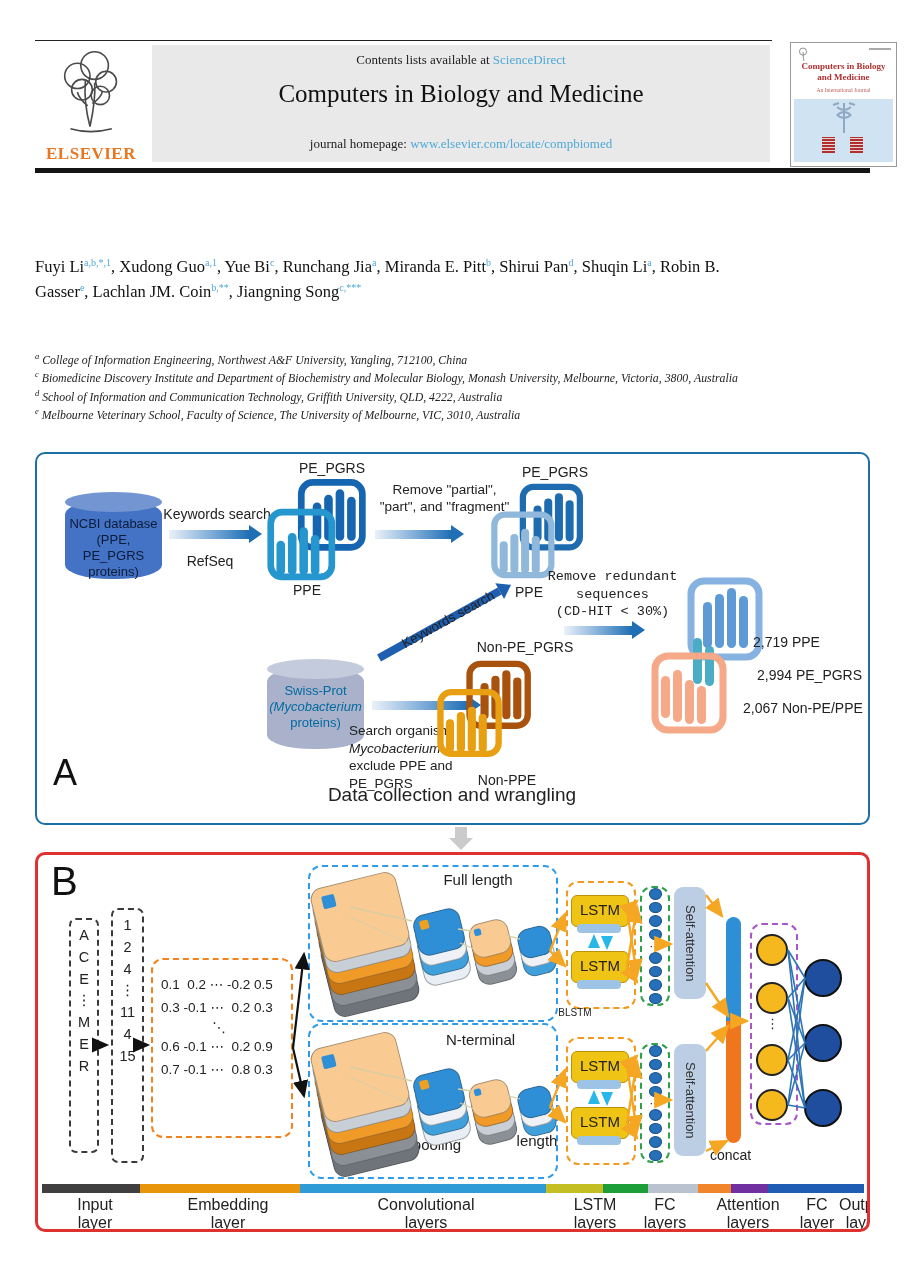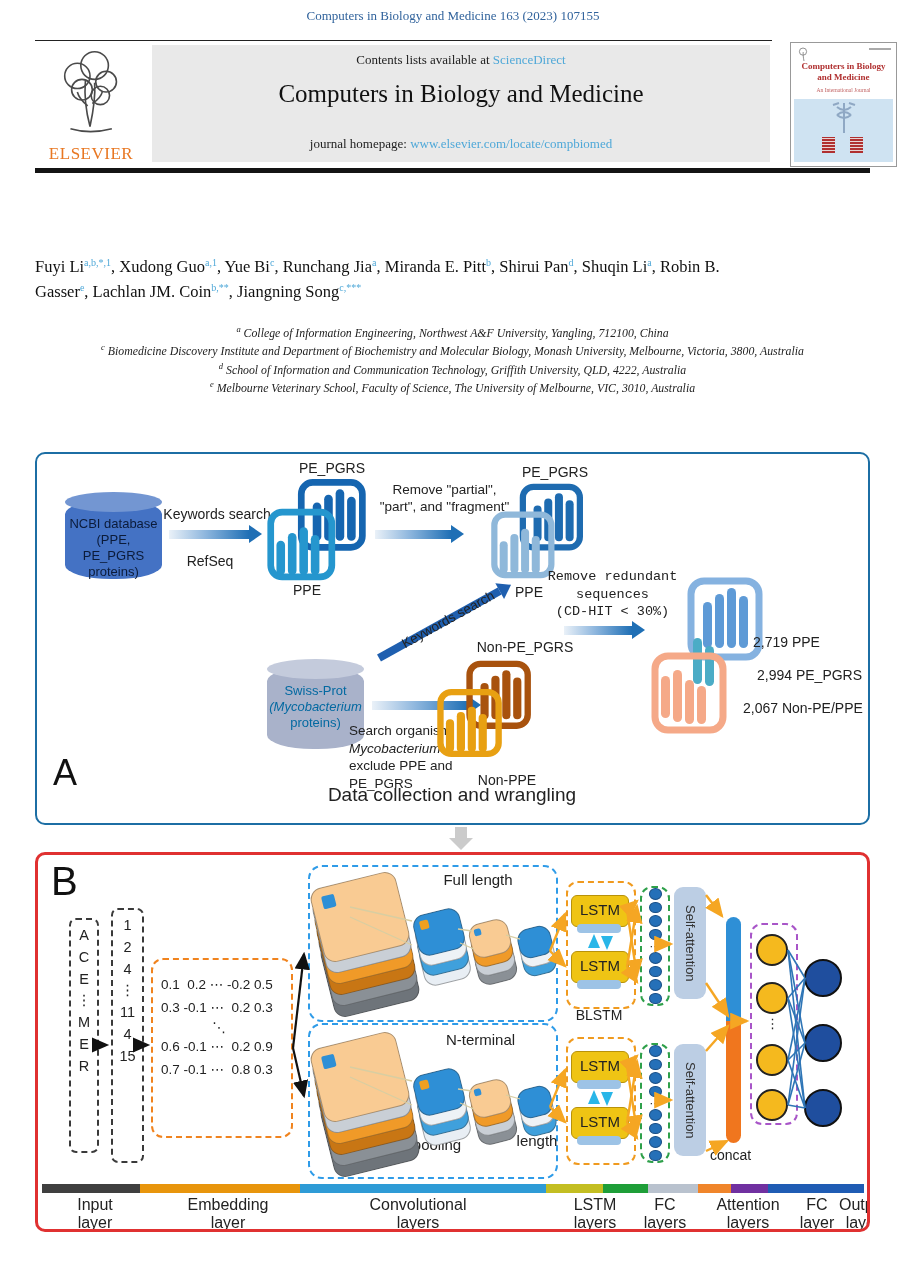--- a/index.html
+++ b/index.html
@@ -11,33 +11,33 @@
 
   
   .jref{left:0;top:8px;width:906px;text-align:center;font-size:13px;color:#31639C;}
   .thinrule{left:35px;top:40px;width:737px;height:1px;background:#222;}
   .graybox{left:152px;top:45px;width:618px;height:117px;background:#E9E9E9;}
   .contents{left:152px;top:52px;width:618px;text-align:center;font-size:13px;color:#222;}
   .sdlink{color:#4FA8D8;}
   .jtitle{left:152px;top:80px;width:618px;text-align:center;font-size:25px;color:#111;}
   .homepage{left:152px;top:136px;width:618px;text-align:center;font-size:13px;color:#222;}
   .elsbox{left:35px;top:46px;width:112px;height:118px;}
-  .elsword{position:absolute;left:0;bottom:0;width:112px;text-align:center;color:#E87722;font-size:17px;letter-spacing:.5px;font-weight:normal;}
+  .elsword{position:absolute;left:0;bottom:0;width:112px;text-align:center;color:#E87722;font-size:17px;letter-spacing:.5px;font-weight:bold;}
   .cover{left:790px;top:42px;width:105px;height:123px;border:1px solid #999;background:#fff;}
   .cover .ct{position:absolute;left:4px;top:18px;width:97px;text-align:center;color:#B03030;font-weight:bold;font-size:9px;line-height:1.2;}
   .cover .cs{position:absolute;left:4px;top:44px;width:97px;text-align:center;color:#C06060;font-size:5.5px;}
   .cover .cblue{position:absolute;left:3px;top:56px;width:99px;height:63px;background:#CFE3F2;}
   .cover .blk{position:absolute;width:13px;height:16px;background:repeating-linear-gradient(0deg,#B03030 0 2px,#E8D5D5 2px 3px);}
   .thickrule{left:35px;top:168px;width:835px;height:5px;background:#141414;}
 
   
   .atitle{left:35px;top:196px;width:750px;font-size:21.5px;color:#1a1a1a;line-height:1.35;}
   .authors{left:35px;top:255px;width:730px;font-size:16.5px;color:#111;line-height:1.5;}
   .asup{color:#4FA8D8;font-size:10px;}
-  .affils{left:35px;top:324px;width:835px;font-size:11.8px;font-style:italic;color:#222;line-height:1.55;text-align:center;}
+  .affils{left:35px;top:351px;width:835px;font-size:11.8px;font-style:italic;color:#222;line-height:1.55;}
   .affils sup{font-size:8.5px;font-style:italic;}
 
   
   .panelA{left:35px;top:452px;width:835px;height:373px;border:2.5px solid #1C6EA4;border-radius:10px;box-sizing:border-box;}
   .panelB{left:35px;top:852px;width:835px;height:380px;border:3px solid #E03131;border-radius:10px;box-sizing:border-box;overflow:hidden;}
   .plabel{font-size:36px;color:#111;font-family:"Liberation Sans",sans-serif;}
 
   
   .cyl{position:absolute;text-decoration:underline;}
   .cyl .cbody{position:absolute;left:0;right:0;top:8px;bottom:0;border-radius:46px/14px;}
@@ -79,21 +79,20 @@
   .figcap{left:0;top:1246px;width:906px;text-align:center;font-size:13.5px;color:#111;}
   .figcap b{margin-right:3px;}
 
   svg.ovl{position:absolute;left:0;top:0;pointer-events:none;}
 </style>
 </head>
 <body>
 
 <div class="page">
 
-  <div class="abs jref">Computers in Biology and Medicine 163 (2023) 107155</div>
   <div class="abs thinrule"></div>
   <div class="abs graybox"></div>
 
   <div class="abs elsbox">
     <span>
       <svg width="90" height="92" viewBox="0 0 70 80" style="position:absolute;left:10px;top:0;">
         <g stroke="#4A4A4A" fill="none" stroke-width="1.4">
           <circle cx="24" cy="26" r="11"></circle>
             <circle cx="39" cy="17" r="12"></circle>
             <circle cx="49" cy="31" r="9"></circle>
@@ -363,21 +362,21 @@
       <div class="ly" style="left:4px;top:18px;width:32px;height:28px;background:#3FA0DC;"></div>
       <div class="ly" style="left:2px;top:9px;width:32px;height:28px;background:#EEF2F6;"></div>
       <div class="ly" style="left:0;top:0;width:32px;height:28px;background:#2E8FD6;"></div>
     </div>
 
     <div class="orangebox" style="left:528px;top:26px;width:66px;height:124px;"></div>
     <div class="lstm" style="left:533px;top:40px;width:56px;height:30px;">LSTM</div>
     <div class="lstmbase" style="left:539px;top:69px;width:44px;"></div>
     <div class="lstm" style="left:533px;top:96px;width:56px;height:30px;">LSTM</div>
     <div class="lstmbase" style="left:539px;top:125px;width:44px;"></div>
-    <div class="figtxt ctr" style="left:530px;top:152px;width:62px;font-size:14px;">BLSTM</div>
+    <div class="figtxt ctr" style="left:506px;top:152px;width:62px;font-size:10px;">BLSTM</div>
 
     <div class="orangebox" style="left:528px;top:182px;width:66px;height:124px;"></div>
     <div class="lstm" style="left:533px;top:196px;width:56px;height:30px;">LSTM</div>
     <div class="lstmbase" style="left:539px;top:225px;width:44px;"></div>
     <div class="lstm" style="left:533px;top:252px;width:56px;height:30px;">LSTM</div>
     <div class="lstmbase" style="left:539px;top:281px;width:44px;"></div>
 
     <div class="greenbox" style="left:602px;top:31px;width:26px;height:116px;">
       <span class="dot"></span>
         <span class="dot"></span>
@@ -500,21 +499,21 @@
         <div style="width: 45px; background: rgb(30, 158, 56);"></div>
         <div style="width: 50px; background: rgb(185, 194, 206);"></div>
         <div style="width: 33px; background: rgb(240, 133, 42);"></div>
         <div style="width: 37px; background: rgb(112, 48, 160);"></div>
         <div style="width: 96px; background: rgb(31, 92, 180);"></div>
       </div>
     <div class="leglabel" style="left:2px;width:110px;">Input
 layer</div>
     <div class="leglabel" style="left:135px;width:110px;">Embedding
 layer</div>
-    <div class="leglabel" style="left:325px;width:110px;">Convolutional
+    <div class="leglabel" style="left:333px;width:110px;">Convolutional
 layers</div>
     <div class="leglabel" style="left:522px;width:70px;">LSTM
 layers</div>
     <div class="leglabel" style="left:592px;width:70px;">FC
 layers</div>
     <div class="leglabel" style="left:655px;width:110px;">Attention
 layers</div>
     <div class="leglabel" style="left:744px;width:70px;">FC
 layer</div>
     <div class="leglabel" style="left:790px;width:70px;">Output

